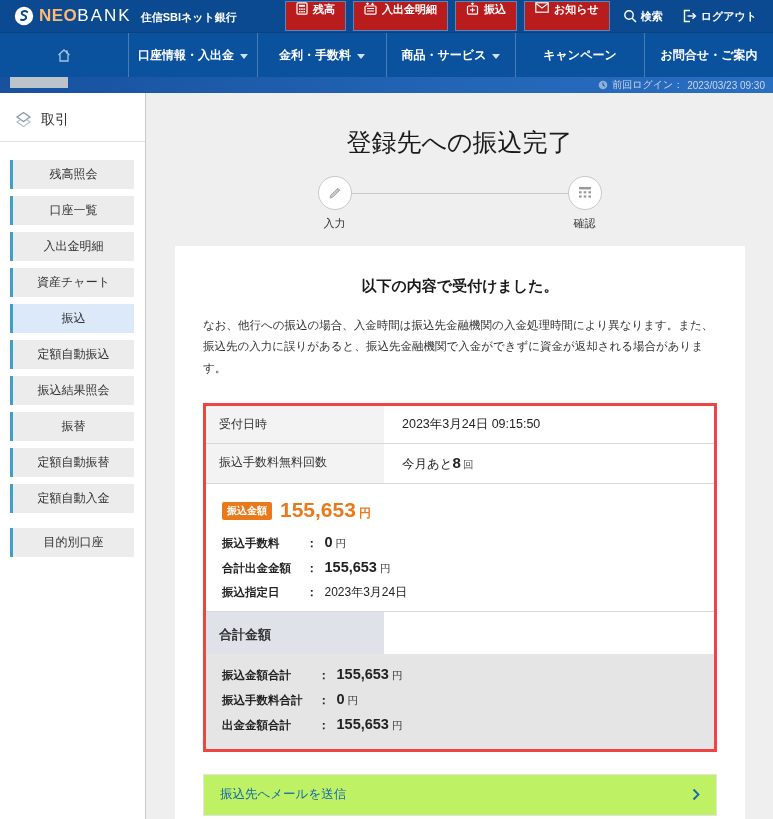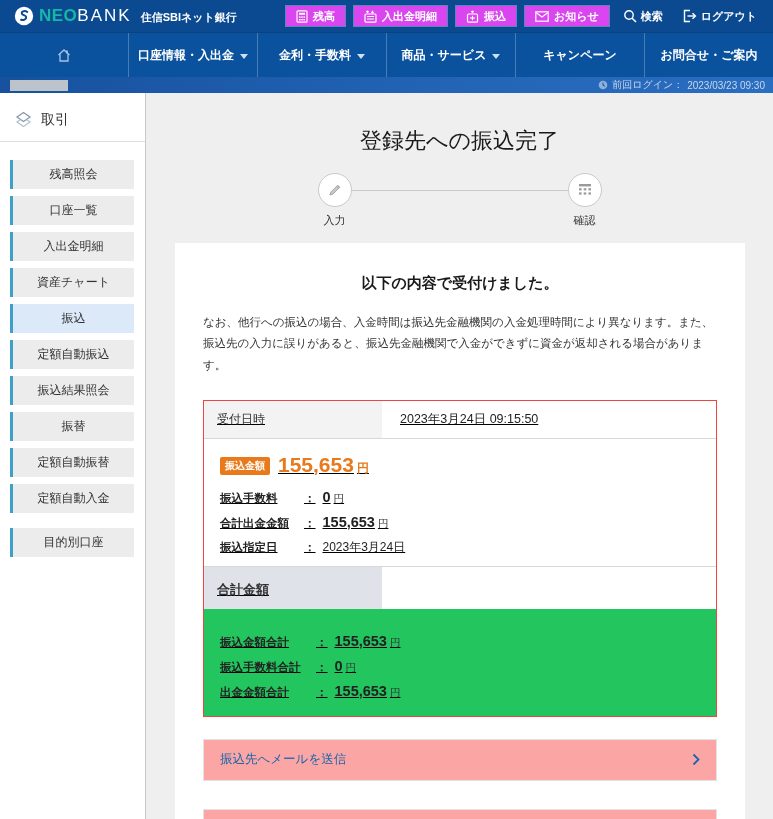--- a/index.html
+++ b/index.html
@@ -4,74 +4,74 @@
 <style>
   * { margin:0; padding:0; box-sizing:border-box; }
   html,body { width:773px; height:819px; overflow:hidden; background:#fff;
     font-family:"Liberation Sans", sans-serif; }
   .page { width:773px; height:819px; display:flex; flex-direction:column; }
 
   
   .header { height:32px; background:#0b4a91; display:flex; align-items:center; padding:0 10px 0 14px; flex:none; }
   .logo { display:flex; align-items:center; cursor:pointer; }
   .logo-mark { width:20px; height:20px; margin-right:5px; }
-  .brand-neo { color:#14b8a6; font-weight:bold; font-size:17px; letter-spacing:.5px; }
+  .brand-neo { color:#fdba74; font-weight:bold; font-size:17px; letter-spacing:.5px; }
   .brand-bank { color:#fff; font-weight:300; font-size:17px; letter-spacing:2px; }
   .logo-sub { color:#fff; font-size:11px; font-weight:bold; margin-left:9px; margin-top:3px; }
   .header-right { margin-left:auto; display:flex; align-items:center; gap:7px; }
-  .qbtn { height:22px; background:#d946ef; border:1px solid #5b86bd; display:flex; align-items:center;
+  .qbtn { height:30px; background:#b91c1c; border:1px solid #5b86bd; display:flex; 
     gap:5px; padding:0 10px; color:#fff; font-size:11px; font-weight:bold; cursor:pointer; }
   .qbtn svg { display:block; }
   .plainbtn { display:flex; align-items:center; gap:4px; color:#fff; font-size:11px; font-weight:bold;
     padding:0 6px; cursor:pointer; background:none; border:none; }
 
   
   .nav { height:45px; background:#0a529d; display:flex; border-top:1px solid rgba(0,0,0,.18); flex:none; }
   .nav-cell { flex:1; display:flex; align-items:center; justify-content:center; color:#fff;
     font-size:12px; font-weight:bold; border-right:1px solid rgba(255,255,255,.25); cursor:pointer; position:relative; }
   .nav-cell:last-child { border-right:none; }
   .nav-home { max-width:130px; }
   .caret { width:0; height:0; border-left:4px solid transparent; border-right:4px solid transparent;
     border-top:5px solid #cfe0f2; margin-left:6px; margin-top:2px; }
 
   
   .loginbar { height:16px; background:linear-gradient(90deg,#17519e 0%,#2263b5 55%,#2a6ec1 100%);
-    display:flex; align-items:center; padding:0 8px; flex:none; }
+    display:flex; padding:0 8px; flex:none; }
   .redact-name { width:58px; height:11px; background:#bdc3cb; margin-left:2px; }
   .lastlogin { margin-left:auto; display:flex; align-items:center; gap:4px; color:#c9d6ea; font-size:10px; }
 
   
   .content-row { height:800px; display:flex; flex:none; }
   .sidebar { width:146px; background:#fff; border-right:1px solid #c9c9c9; flex:none; padding-top:12px; }
   .sb-head { display:flex; align-items:center; gap:8px; padding:6px 0 12px 14px;
     border-bottom:1px solid #ddd; font-size:14px; color:#333; }
   .sb-list { padding:18px 11px 0 10px; }
   .sb-item { background:#ececec; border-left:3px solid #409fc9; height:29px; display:flex;
     align-items:center; justify-content:center; font-size:12px; color:#333; margin-bottom:7px; cursor:pointer; }
   .sb-item.active { background:#dbe9f8; }
   .sb-item.separated { margin-top:15px; }
 
   .main { flex:1; background:#efefef; overflow:hidden; }
-  .page-title { text-align:center; font-size:22px; color:#1a1a1a; margin-top:33px; font-weight:400; }
+  .page-title { text-align:center; font-size:25px; color:#1a1a1a; margin-top:33px; font-weight:400; }
 
   
   .steps { position:relative; width:306px; margin:17px auto 4px; display:flex; justify-content:space-between;gap:20px; }
   .steps-line { position:absolute; top:17px; left:28px; right:28px; height:1px; background:#c9c9c9; }
   .step { position:relative; width:56px; display:flex; flex-direction:column; align-items:center; z-index:1; }
   .step-circle { width:34px; height:34px; border-radius:50%; background:#fff; border:1px solid #c9c9c9;
     display:flex; align-items:center; justify-content:center; }
   .step-circle.done-green { background:#67b567; border-color:#67b567; }
   .step-label { margin-top:6px; font-size:11px; color:#333; }
 
   
   .card { width:570px; margin:15px 28px 0 29px; background:#fff; padding-bottom:30px; }
   .card-heading { text-align:center; font-size:15px; font-weight:bold; color:#1a1a1a; padding-top:31px; }
   .card-note { margin:19px 28px 0; font-size:11.5px; color:#333; line-height:1.85; }
 
-  .info-table { margin:24px 28px 0; border:1px solid #ef4444;text-decoration:underline; }
+  .info-table { margin:24px 28px 0; border:3px solid #ef4444; }
   .trow { display:flex; border-bottom:1px solid #d8d8d8; }
   .trow:last-child { border-bottom:none;flex-direction:column; }
   .cell-label { width:180px; flex:none; background:#f3f3f3; padding:10px 13px; font-size:12px; color:#333;
     border-right:2px solid #fff; }
   .cell-value { flex:1; padding:10px 16px; font-size:12.5px; color:#222; }
   .count-num { font-weight:bold; font-size:15px; }
   .count-unit { font-size:10.5px; color:#555; margin-left:2px; }
 
   .recipient-name { font-size:14px; font-weight:bold; color:#111; }
   .recipient-bank { font-size:11px; color:#333; margin-top:2px; }
@@ -86,23 +86,23 @@
   .dlist { margin-top:12px; }
   .dline { margin-top:8px; font-size:11.5px; color:#222; display:flex; align-items:baseline; }
   .dlabel { width:84px; flex:none; font-weight:bold; }
   .dlist-total .dlabel { width:96px; }
   .dcolon { font-weight:bold; margin-right:7px; }
   .dval { font-weight:bold; font-size:14.5px; }
   .dval.plain { font-weight:normal; font-size:12px; }
   .dunit { font-size:10.5px; margin-left:3px; color:#333; }
 
   .total-row .cell-label { background:#dfe3e9; font-weight:bold; font-size:13px; padding-top:14px; }
-  .total-row .cell-value { background:#22c55e; padding-top:16px; padding-bottom:16px; }
-
-  .linkbox { margin:22px 28px 0; border:1px solid #e3e3e3; background:#fca5a5; }
+  .total-row .cell-value { background:#e5e5e5; padding-top:4px; padding-bottom:16px; }
+
+  .linkbox { margin:22px 28px 0; border:1px solid #e3e3e3; background:#bef264; }
   .linkbox.second { margin-top:28px; }
   .linkrow { display:flex; align-items:center; justify-content:space-between; height:40px; padding:0 16px; cursor:pointer; }
   .link-label { color:#1767a9; font-size:12.5px; }
 
   
   .footer-gray { height:4px; background:#d9d9d9; flex:none; }
   .footer-dark { height:3px; background:#2e5f69; flex:none; }
 </style>
 </head>
 <body>
@@ -276,20 +276,26 @@
       <div class="card">
         <div class="card-heading">以下の内容で受付けました。</div>
         <div class="card-note">なお、他行への振込の場合、入金時間は振込先金融機関の入金処理時間により異なります。また、振込先の入力に誤りがあると、振込先金融機関で入金ができずに資金が返却される場合があります。</div>
 
         <div class="info-table">
           <div class="trow">
             <div class="cell-label">受付日時</div>
             <div class="cell-value">2023年3月24日 09:15:50</div>
           </div>
           <div class="trow">
+            <div class="cell-label">振込手数料無料回数</div>
+            <div class="cell-value">
+              <span>今月あと</span><span class="count-num">8</span><span class="count-unit">回</span>
+            </div>
+          </div>
+          <div class="trow">
             <div class="cell-value" style="padding-top:14px;">
               <div>
                 <span class="badge">振込金額</span><span class="amount">155,653</span><span class="amount-unit">円</span>
               </div>
               <div class="dlist">
                 <div class="dline">
                   <span class="dlabel">振込手数料</span>
                   <span class="dcolon">：</span>
                   <span class="dval">0</span>
                   <span class="dunit">円</span>

